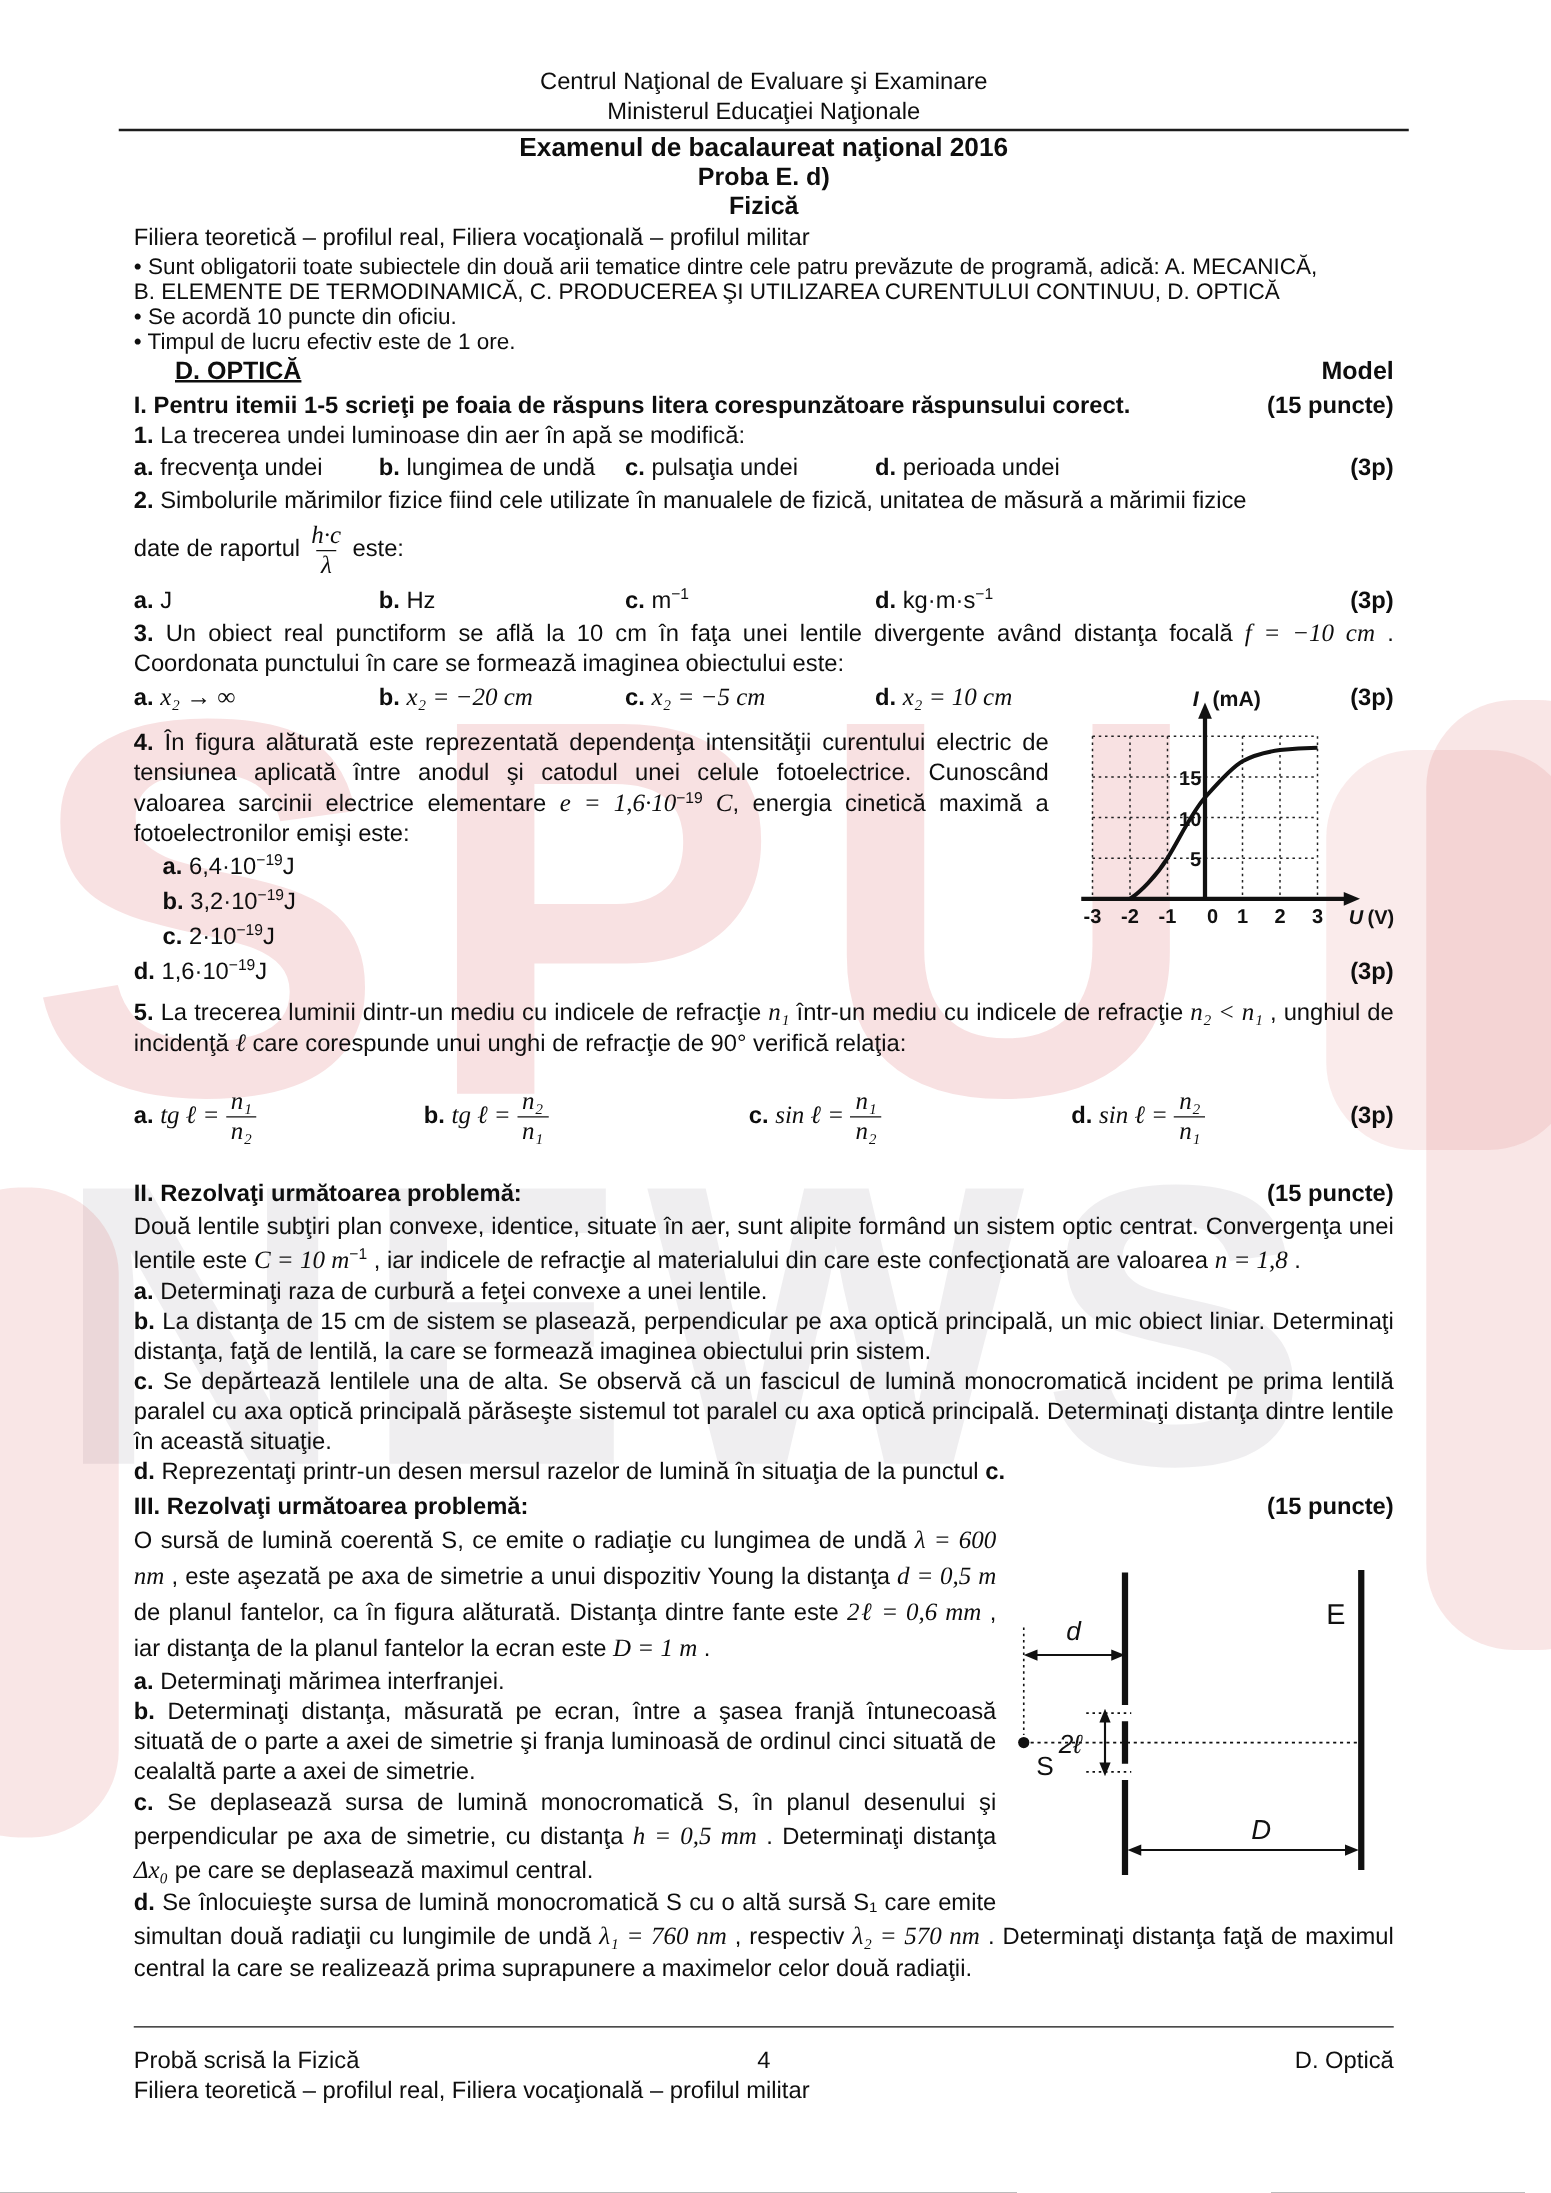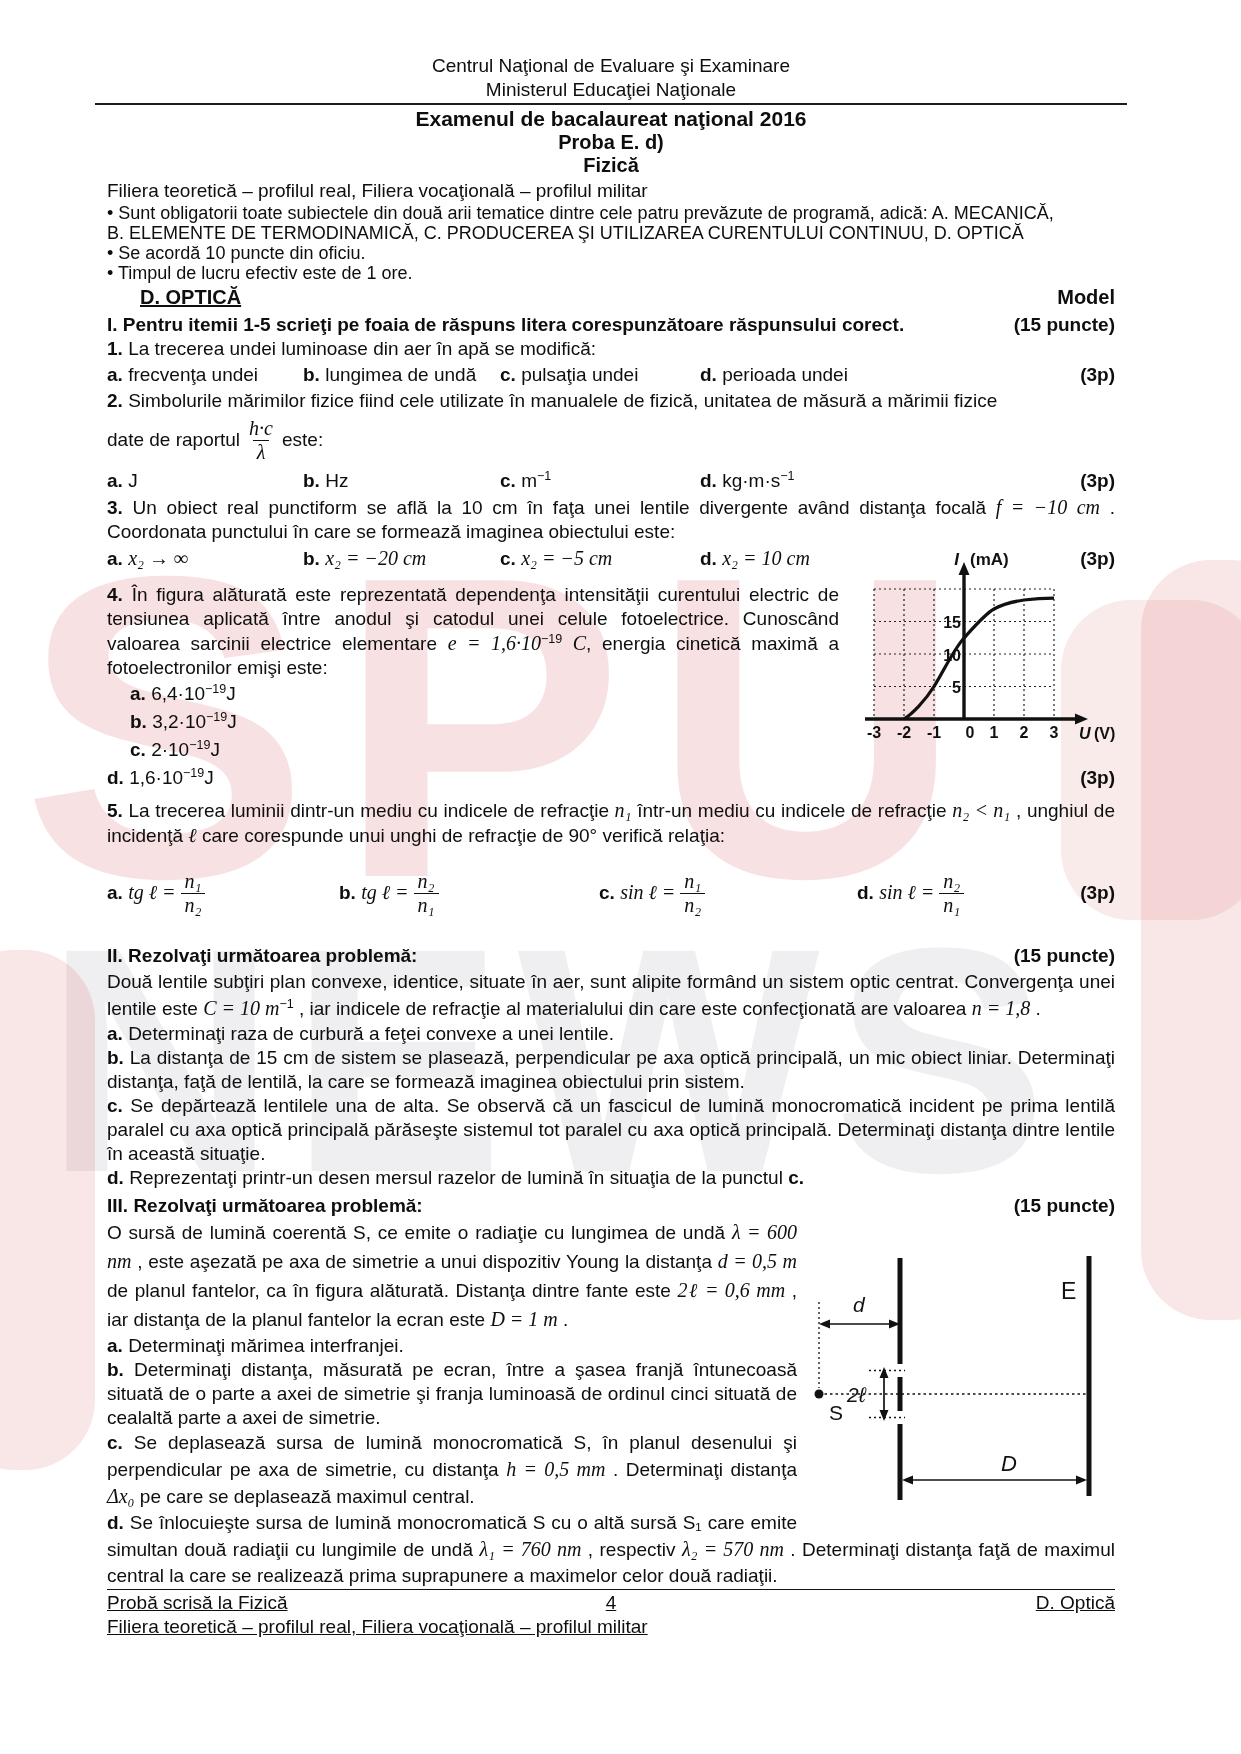--- a/index.html
+++ b/index.html
@@ -37,21 +37,21 @@
   .optrow .ob{width:197px;}
   .optrow .oc{width:200px;}
   .optrow .od{flex:1;}
   .optrow5 .oa{width:232px;}
   .optrow5 .ob{width:260px;}
   .optrow5 .oc{width:258px;}
   .q4line{line-height:28px;margin-left:23px;}
   .q4drow{display:flex;align-items:baseline;line-height:28px;justify-content:center;}
   .q4fig{float:right;width:266px;margin:-34px 0 0 10px;}
   .s3fig{float:right;width:310px;margin:26px 0 4px 8px;}
-  .footer{border-top:1.5px solid #111;margin-top:0;padding-top:1px;text-decoration:underline;}
+  .footer{border-top:1.5px solid #111;margin-top:32px;padding-top:15px;}
   .frow{display:flex;}
   .frow .fl{flex:1;}
   .frow .fc{flex:1;text-align:center;}
   .frow .fr{flex:1;text-align:right;}
   p{margin:0;}
   .mt2{margin-top:2px;}.mt4{margin-top:4px;}.mt6{margin-top:6px;}.mt8{margin-top:8px;}
   .mt12{margin-top:12px;}
   svg text{font-family:"Liberation Sans","DejaVu Sans",sans-serif;}
 </style>
 </head>

